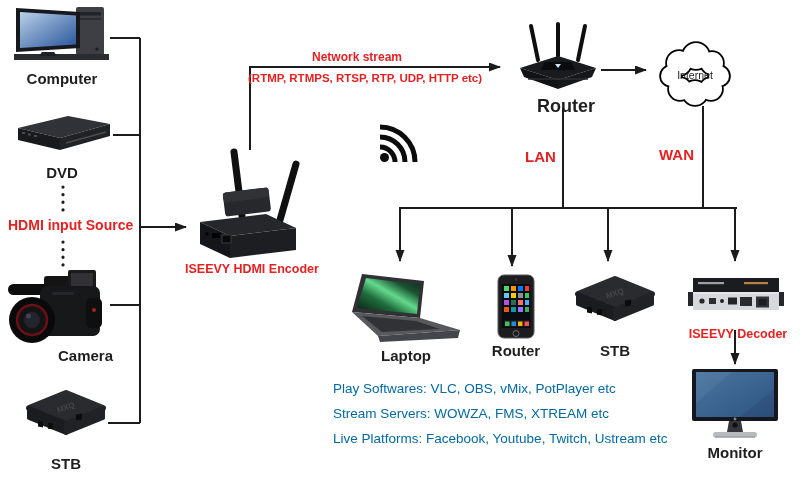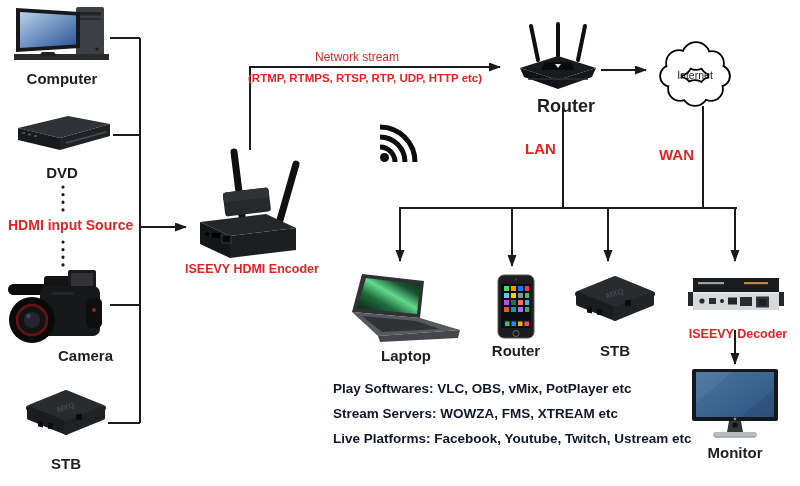--- a/index.html
+++ b/index.html
@@ -8,25 +8,25 @@
     font-family:"Liberation Sans",sans-serif;overflow:hidden;
   }
   .abs{position:absolute;}
   .lbl{
     position:absolute;font-weight:bold;color:#1e1e1e;font-size:15px;
     text-align:center;white-space:nowrap;
   }
   .red{color:#e42222;}
   .lbl.sm{font-size:12.5px;}
   .stream-title{position:absolute;left:257px;top:50px;width:200px;text-align:center;
-    font-weight:normal;font-size:12px;color:#e42222;white-space:nowrap;}
+    font-weight:bold;font-size:12px;color:#e42222;white-space:nowrap;}
   .stream-protocols{position:absolute;left:248px;top:72px;width:234px;text-align:right;
     font-weight:bold;font-size:11.5px;color:#e42222;white-space:nowrap;}
   .lanwan{position:absolute;font-weight:bold;font-size:15px;color:#e42222;}
-  .notes{position:absolute;left:333px;top:376px;color:#0f172a;font-weight:bold;
+  .notes{position:absolute;left:333px;top:376px;color:#0369a1;font-weight:normal;
     font-size:13.5px;line-height:25px;white-space:nowrap;}
   svg{display:block;}
   .overlay{position:absolute;left:0;top:0;pointer-events:none;}
 </style>
 </head>
 <body>
 
 <div class="canvas">
 
   <svg class="overlay" width="800" height="486" viewBox="0 0 800 486">
@@ -200,21 +200,21 @@
           <circle cx="65" cy="38" r="10"></circle>
         <circle cx="57" cy="51" r="11"></circle>
           <circle cx="41" cy="55" r="12"></circle>
         <circle cx="26" cy="51" r="11"></circle>
           <circle cx="17" cy="38" r="10"></circle>
       </g>
       <text x="41" y="41" font-size="10.5" fill="#1c1c1c" text-anchor="middle">Internet</text>
     </svg>
   </div>
 
-  <div class="lanwan" style="left:525px;top:140px;">LAN</div>
+  <div class="lanwan" style="left:525px;top:148px;">LAN</div>
   <div class="lanwan" style="left:659px;top:146px;">WAN</div>
 
   <div class="abs" style="left:350px;top:272px;">
     <svg width="112" height="74" viewBox="0 0 112 74">
       <defs>
         <linearGradient id="aur" x1="0" y1="1" x2="1" y2="0">
           <stop offset="0" stop-color="#06150d"></stop>
             <stop offset="0.35" stop-color="#1e6b3c"></stop>
           <stop offset="0.55" stop-color="#63d98c"></stop>
             <stop offset="0.75" stop-color="#1a5432"></stop>

